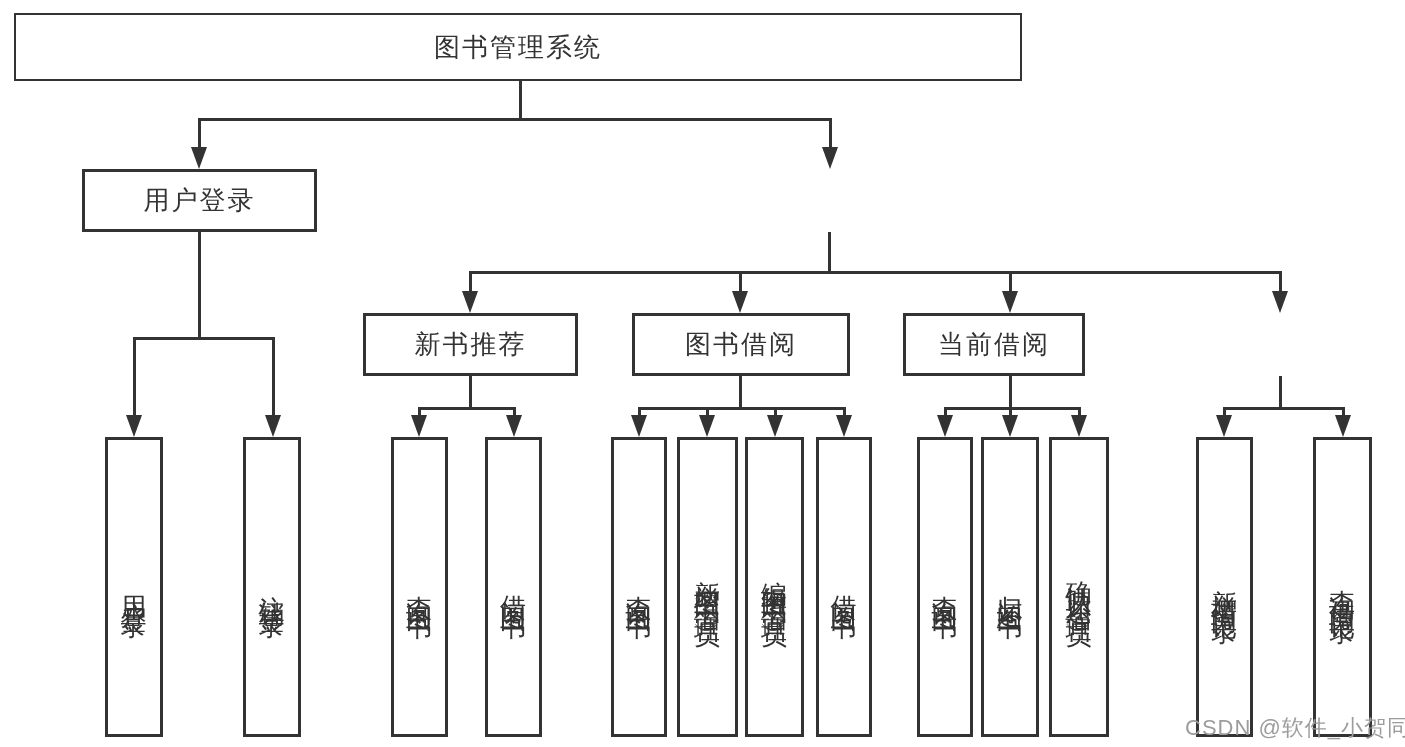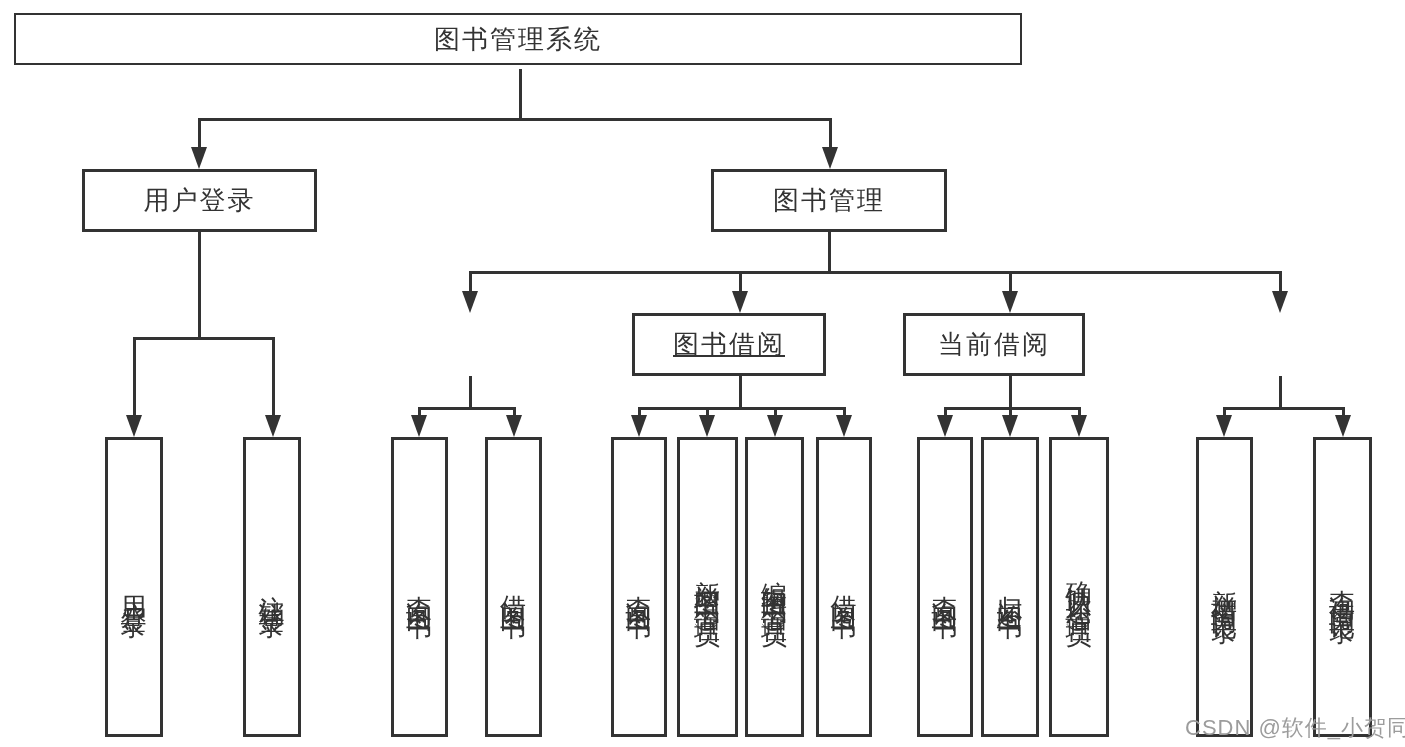--- a/index.html
+++ b/index.html
@@ -56,51 +56,51 @@
     white-space: nowrap;
     letter-spacing: 1px;
     z-index: 4;
   }
 </style>
 </head>
 <body>
 
 <div id="canvas">
 
-  <div class="node root-node" style="left:14px; top:13px; width:1008px; height:52px;">图书管理系统</div>
+  <div class="node root-node" style="left:14px; top:13px; width:1008px; height:68px;">图书管理系统</div>
 
   <div class="vline" style="left:519px; top:69px; height:49px;"></div>
   <div class="hline" style="left:198px; top:118px; width:634px;"></div>
   <div class="vline" style="left:198px; top:118px; height:31px;"></div>
   <div class="arrowhead" style="left:191px; top:147px;"></div>
   <div class="vline" style="left:829px; top:118px; height:31px;"></div>
   <div class="arrowhead" style="left:822px; top:147px;"></div>
 
   <div class="node" style="left:82px; top:169px; width:235px; height:63px;">用户登录</div>
-  <div class="node" style="left:711px; top:169px; width:236px; height:63px;">图书管理</div>
 
   <div class="vline" style="left:198px; top:232px; height:108px;"></div>
   <div class="hline" style="left:133px; top:337px; width:142px;"></div>
   <div class="vline" style="left:133px; top:337px; height:82px;"></div>
   <div class="arrowhead" style="left:126px; top:415px;"></div>
   <div class="vline" style="left:272px; top:337px; height:82px;"></div>
   <div class="arrowhead" style="left:265px; top:415px;"></div>
 
   <div class="vline" style="left:828px; top:232px; height:42px;"></div>
   <div class="hline" style="left:469px; top:271px; width:813px;"></div>
   <div class="vline" style="left:469px; top:271px; height:24px;"></div>
   <div class="arrowhead" style="left:462px; top:291px;"></div>
   <div class="vline" style="left:739px; top:271px; height:24px;"></div>
   <div class="arrowhead" style="left:732px; top:291px;"></div>
   <div class="vline" style="left:1009px; top:271px; height:24px;"></div>
   <div class="arrowhead" style="left:1002px; top:291px;"></div>
   <div class="vline" style="left:1279px; top:271px; height:24px;"></div>
   <div class="arrowhead" style="left:1272px; top:291px;"></div>
 
-  <div class="node" style="left:632px; top:313px; width:194px; height:63px;text-decoration:underline;">图书借阅</div>
+  <div class="node" style="left:363px; top:313px; width:215px; height:63px;">新书推荐</div>
+  <div class="node" style="left:632px; top:313px; width:218px; height:63px;">图书借阅</div>
   <div class="node" style="left:903px; top:313px; width:182px; height:63px;">当前借阅</div>
 
   <div class="vline" style="left:469px; top:376px; height:34px;"></div>
   <div class="hline" style="left:418px; top:407px; width:98px;"></div>
   <div class="vline" style="left:418px; top:407px; height:12px;"></div>
   <div class="arrowhead" style="left:411px; top:415px;"></div>
   <div class="vline" style="left:513px; top:407px; height:12px;"></div>
   <div class="arrowhead" style="left:506px; top:415px;"></div>
 
   <div class="vline" style="left:739px; top:376px; height:34px;"></div>

